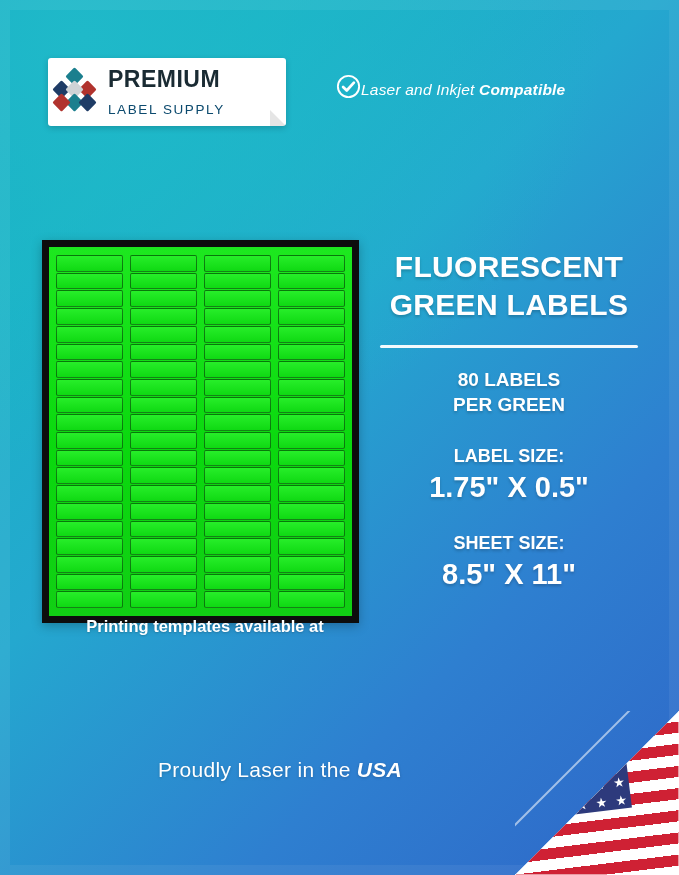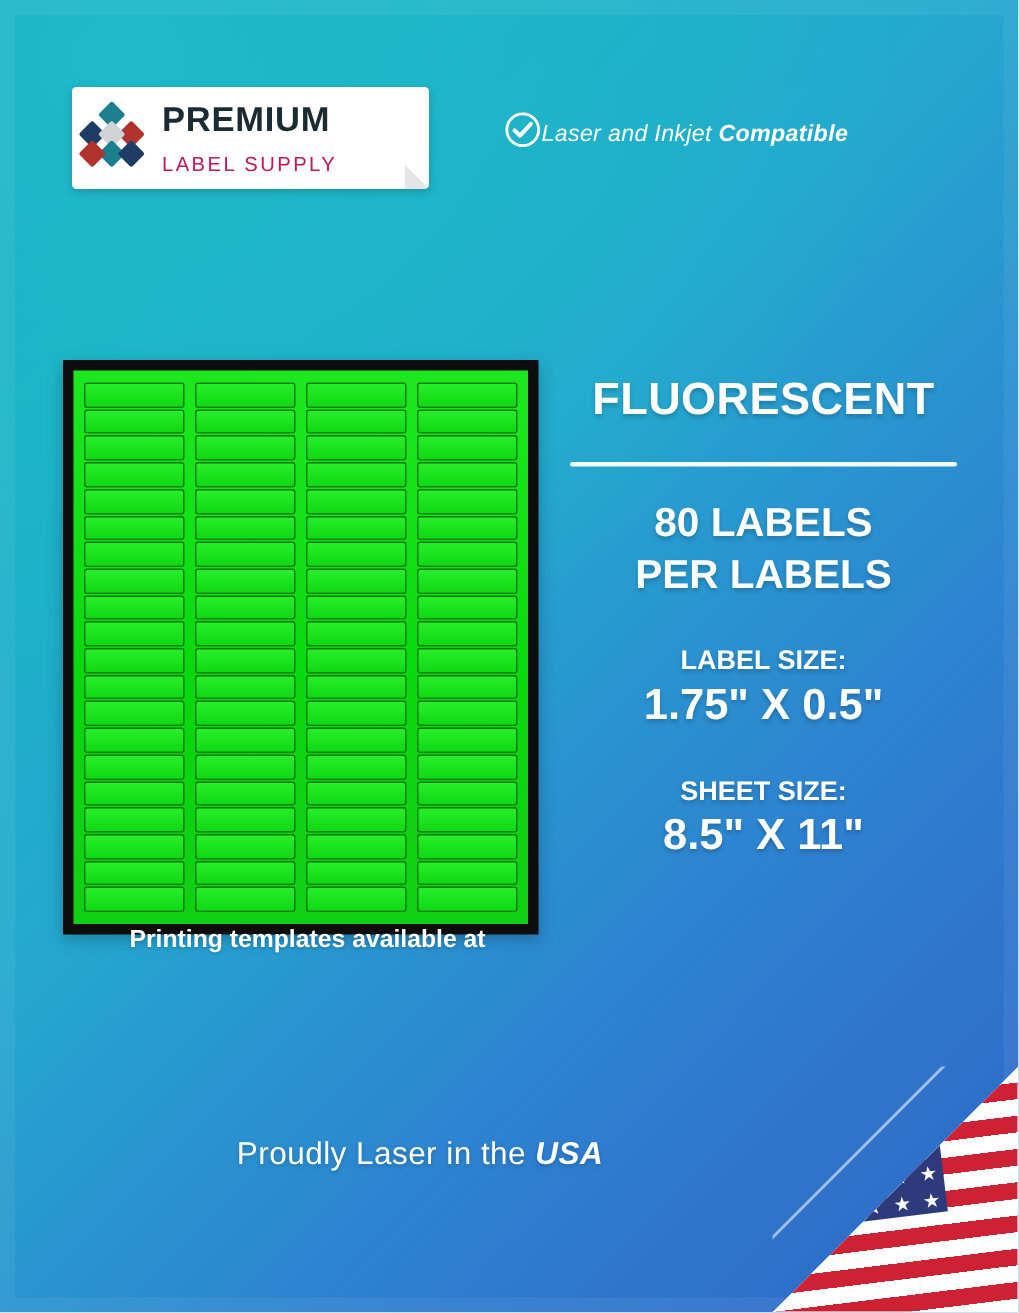--- a/index.html
+++ b/index.html
@@ -77,21 +77,21 @@
   }
   .logo-text .l1 {
     font-size: 23px;
     font-weight: bold;
     letter-spacing: 0.5px;
     color: #1a2b33;
   }
   .logo-text .l2 {
     font-size: 13.5px;
     letter-spacing: 1.6px;
-    color: #be185d;
+    color: #0c4a6e;
     margin-top: 12px;
   }
   
   .fold {
     position: absolute;
     right: 0;
     bottom: 0;
     width: 0; height: 0;
     border-left: 16px solid rgba(0,0,0,0.10);
     border-top: 16px solid transparent;
@@ -183,21 +183,21 @@
   }
   .rule {
     width: 258px;
     height: 3px;
     background: #ffffff;
     margin: 22px auto 20px auto;
     border-radius: 2px;
     opacity: 0.95;
   }
   .info .count {
-    font-size: 27px;
+    font-size: 19px;
     font-weight: bold;
     line-height: 1.3;
     margin-bottom: 28px;
   }
   .info .spec-label {
     font-size: 18px;
     font-weight: bold;
     line-height: 1.3;
   }
   .info .spec-value {
@@ -405,27 +405,28 @@
     </div>
   </div>
 
   <div class="templates">
     <div>Printing templates available at</div>
   </div>
 
   <div class="info">
     <div class="title">
       <div>FLUORESCENT</div>
+      <div>GREEN LABELS</div>
     </div>
 
     <div class="rule"></div>
 
     <div class="count">
       <div>80 LABELS</div>
-      <div>PER LABELS</div>
+      <div>PER GREEN</div>
     </div>
 
     <div class="spec-label">LABEL SIZE:</div>
     <div class="spec-value">1.75" X 0.5"</div>
 
     <div class="spec-label">SHEET SIZE:</div>
     <div class="spec-value">8.5" X 11"</div>
   </div>
 
   <div class="made-usa">

